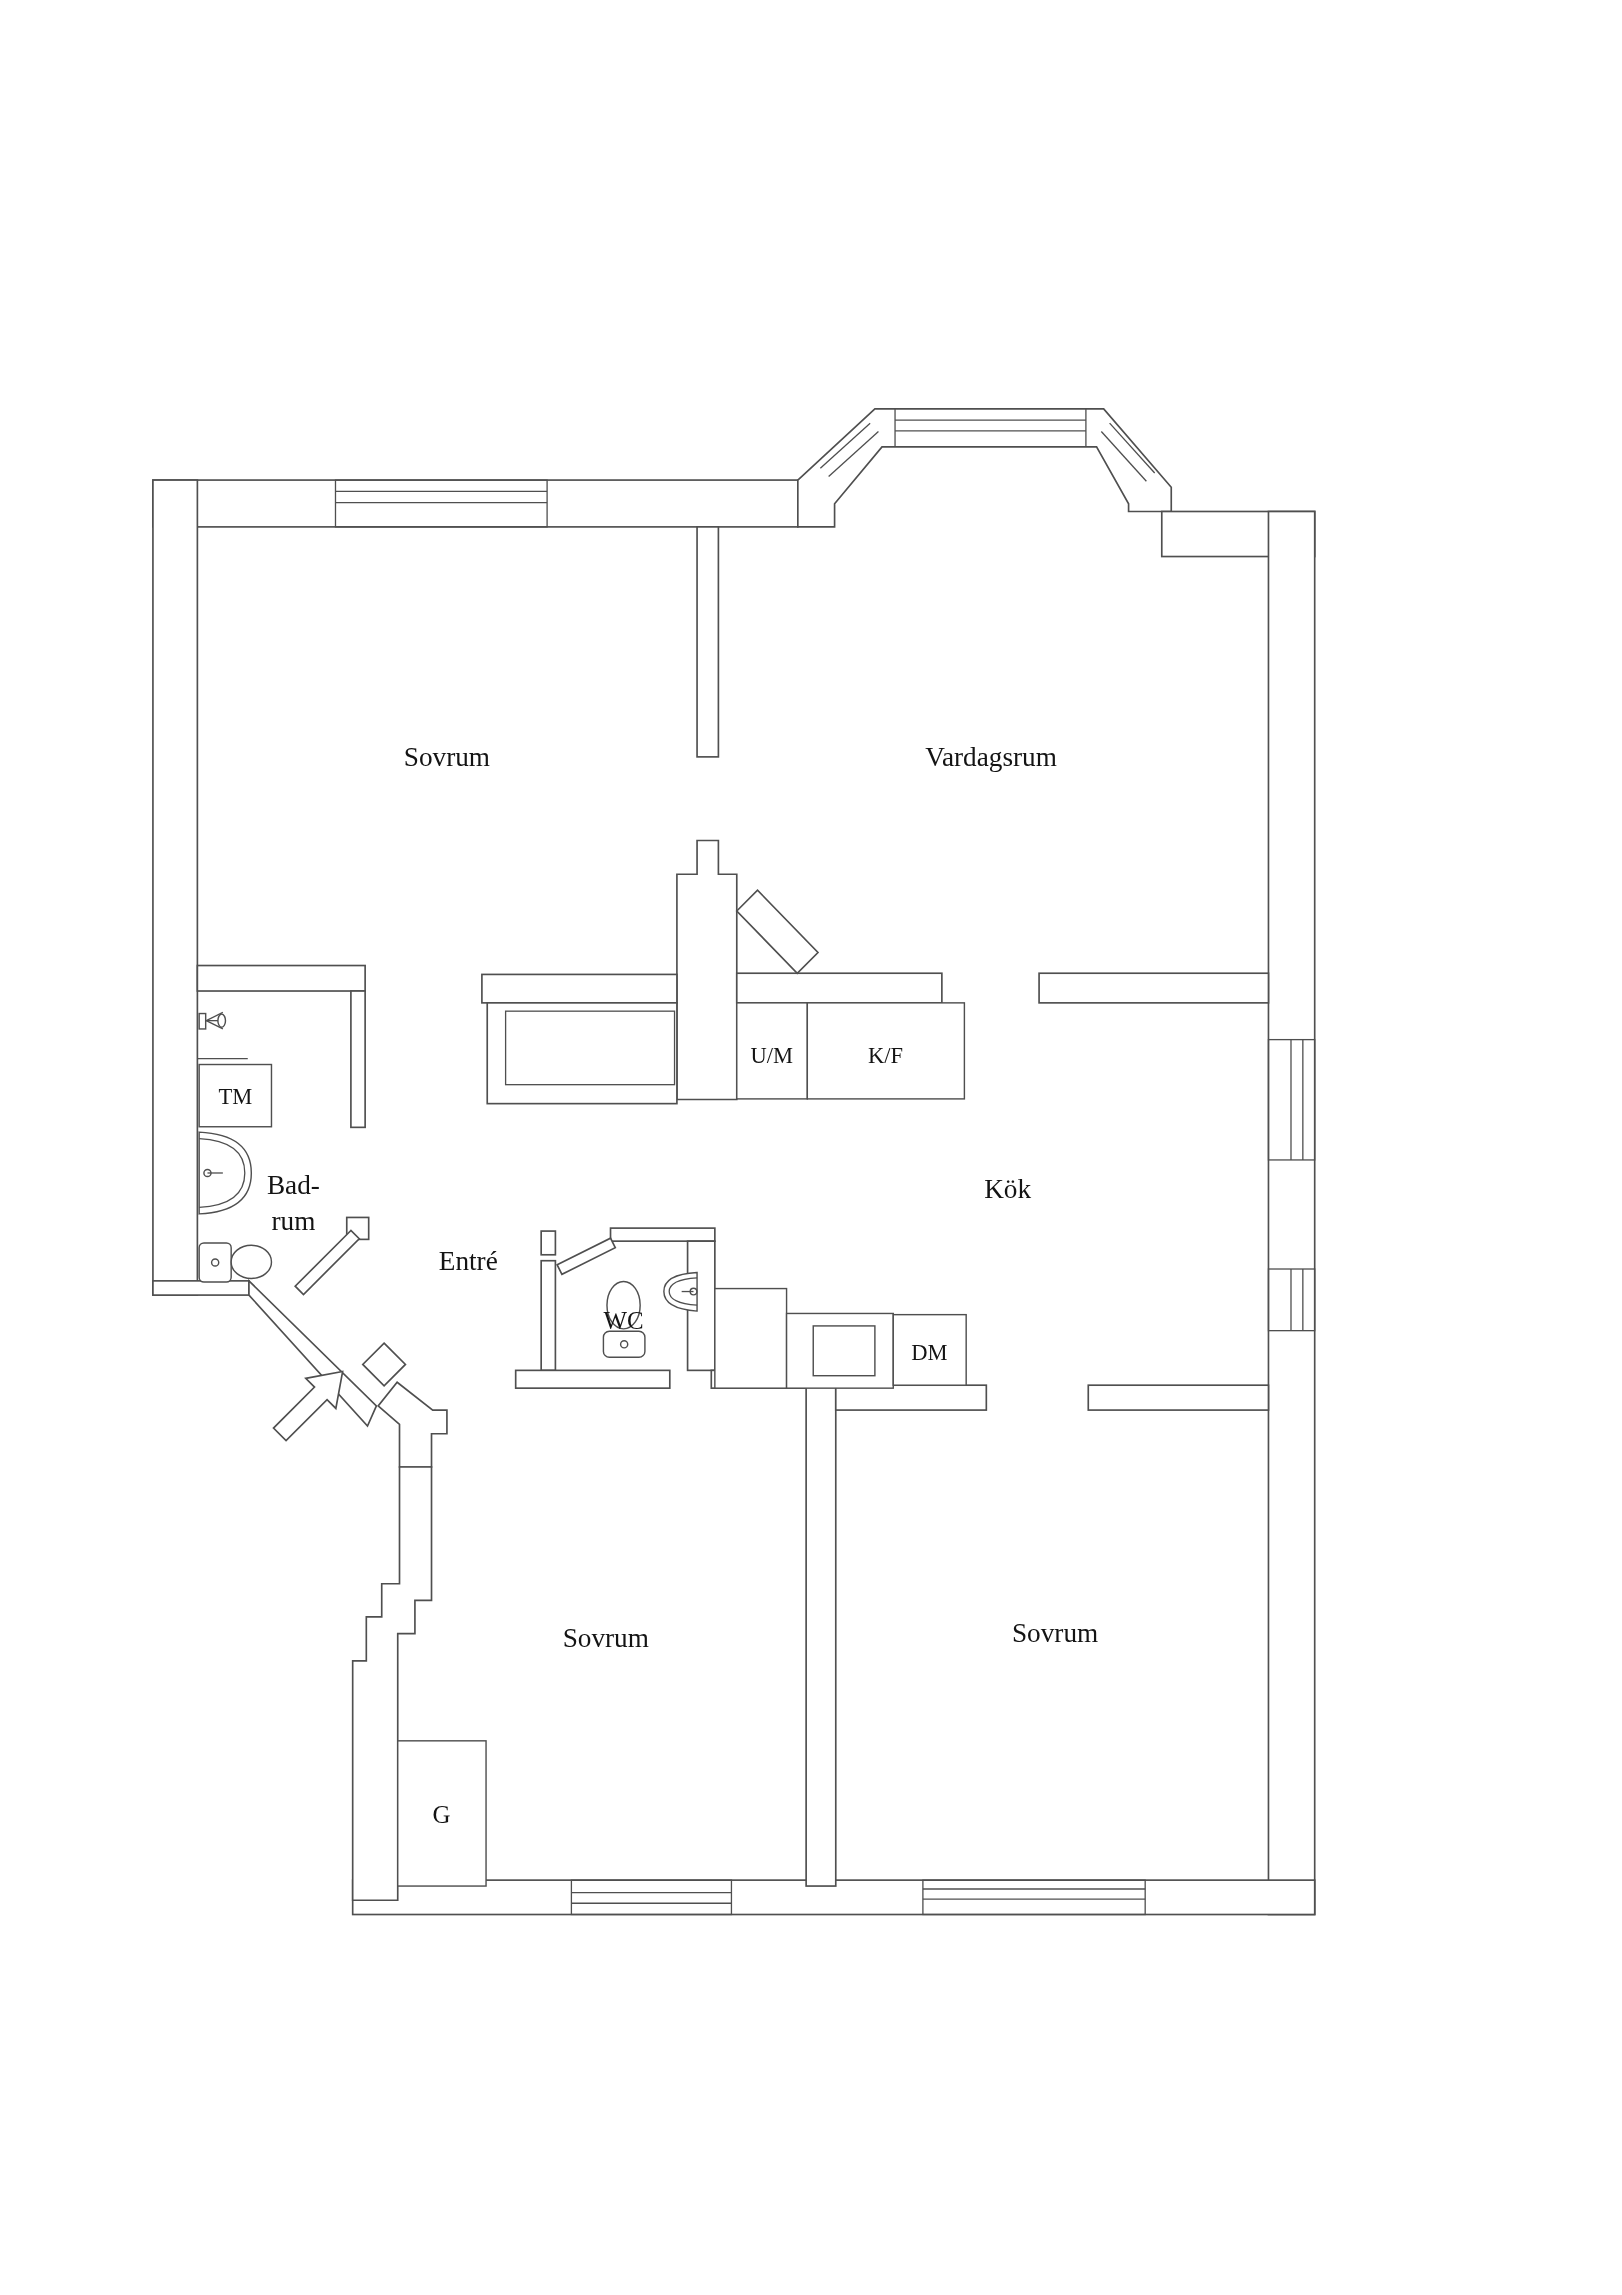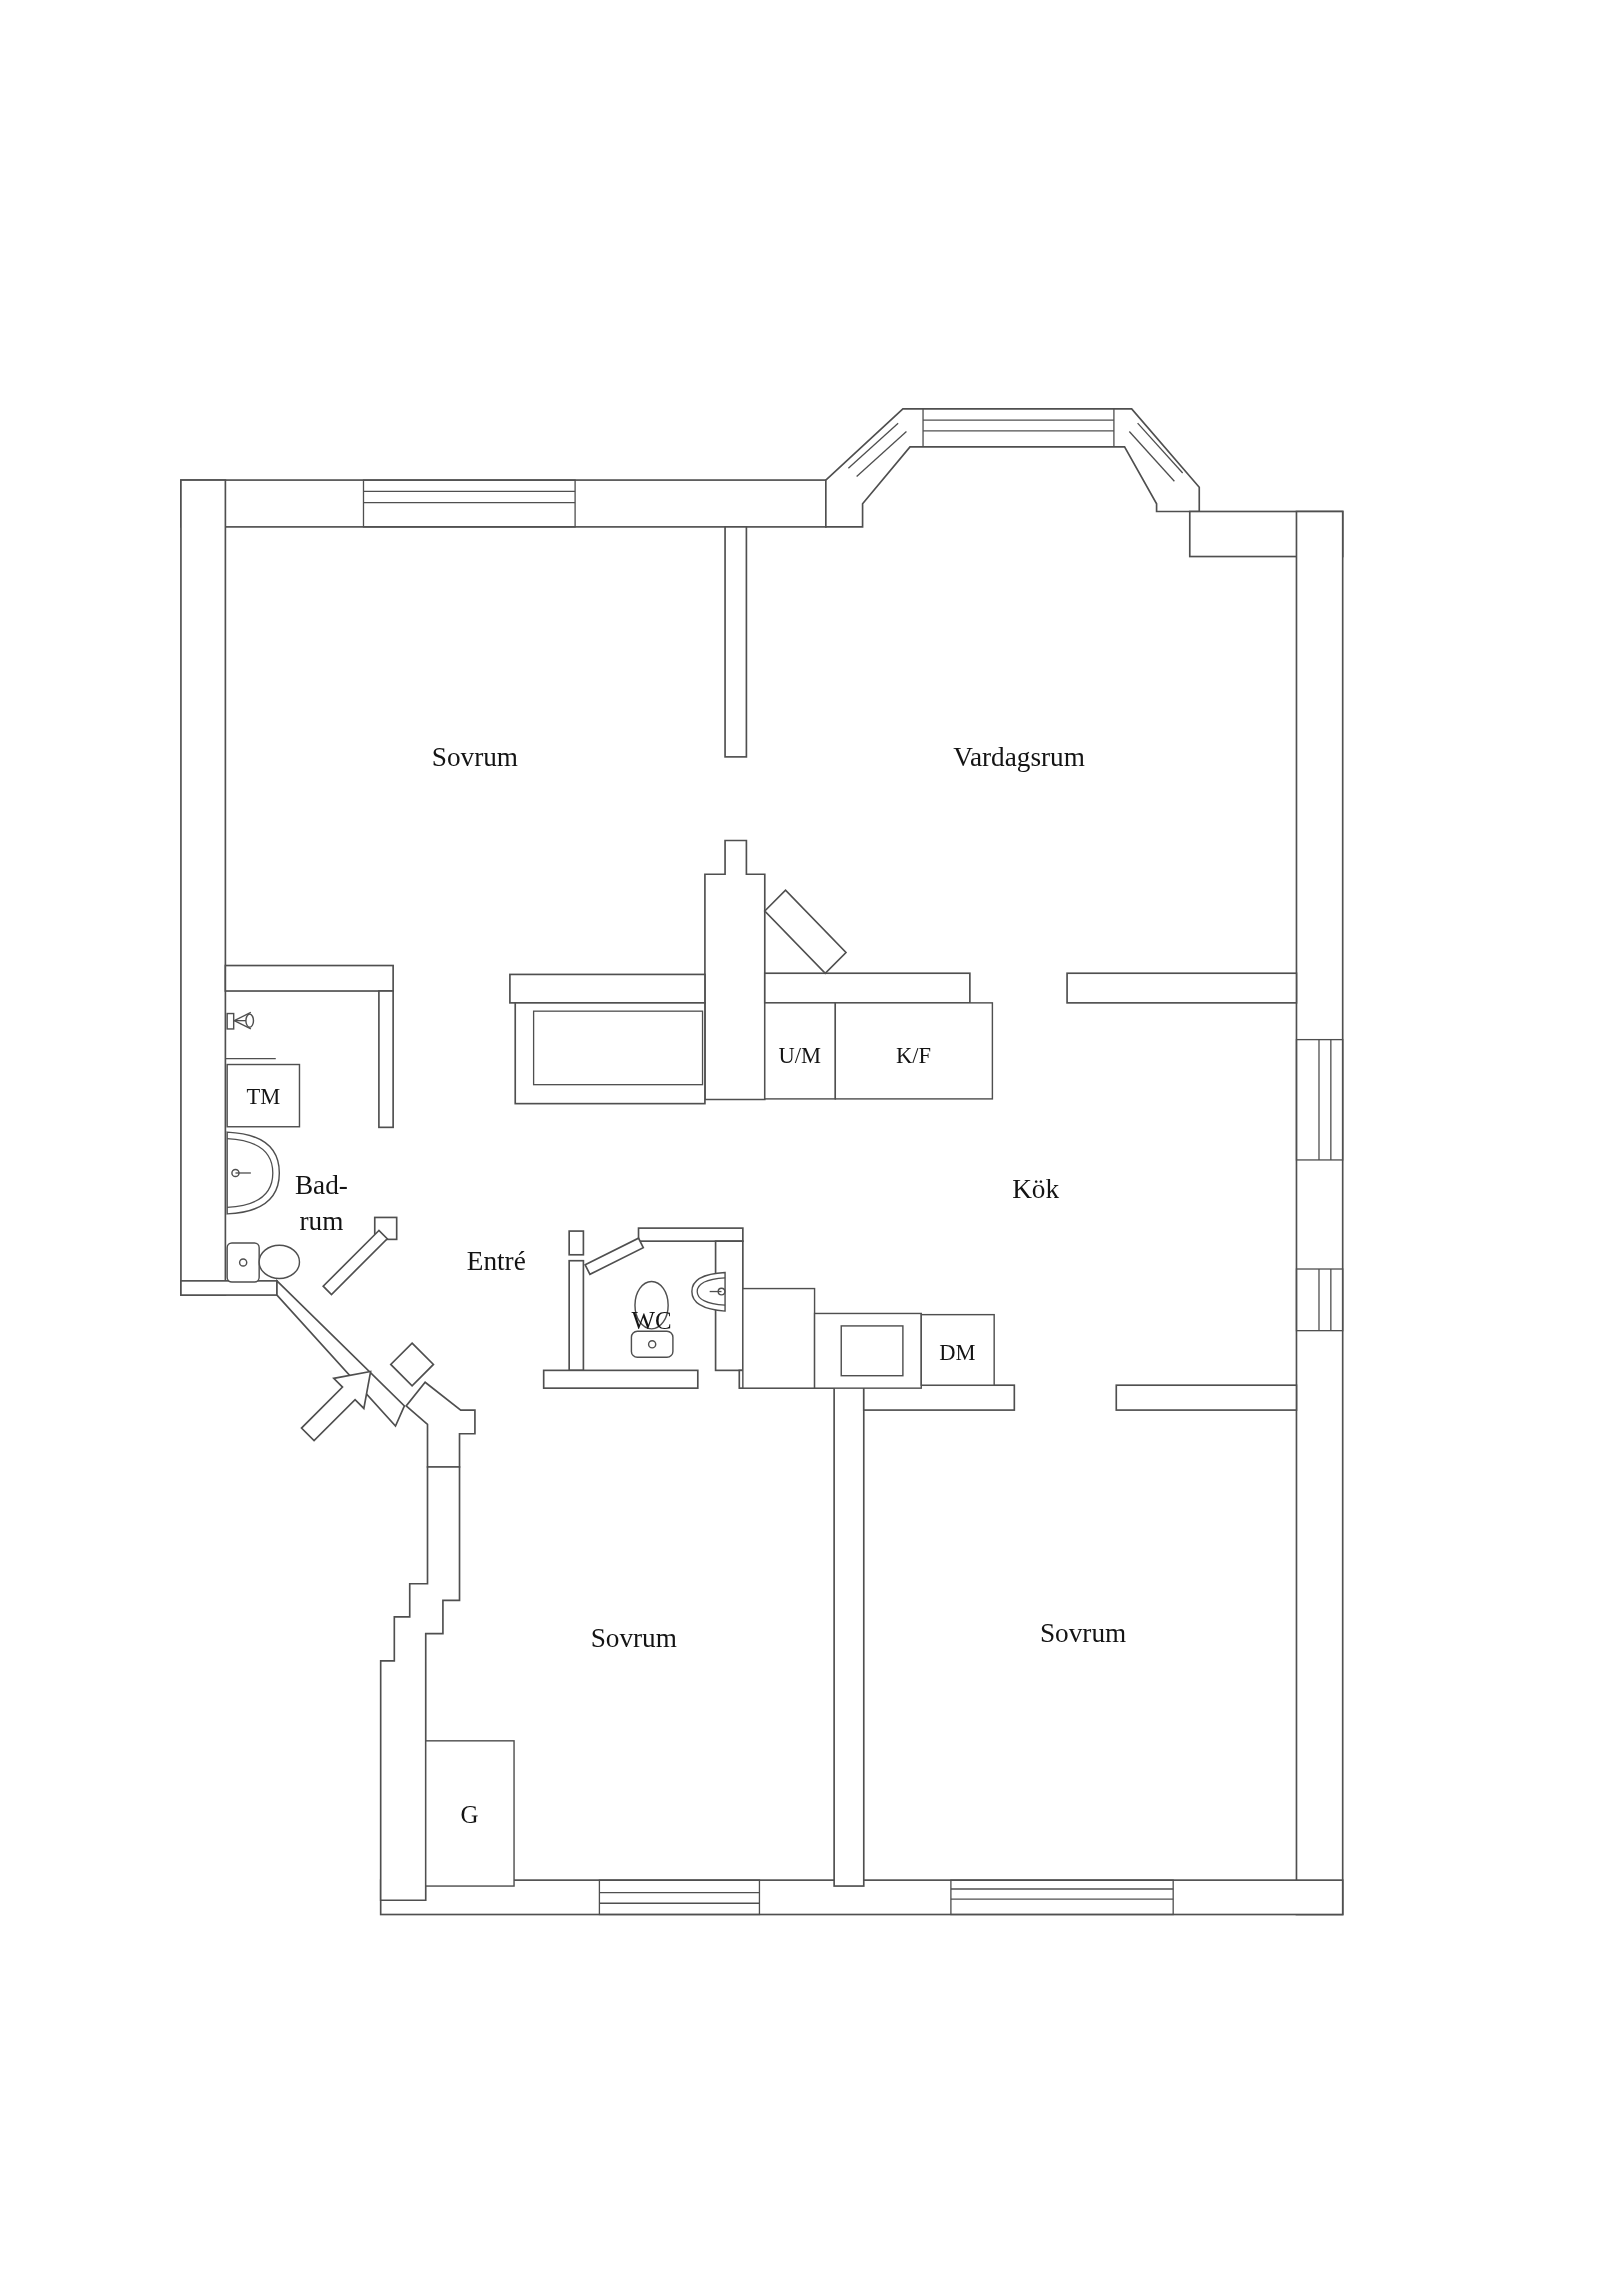--- a/index.html
+++ b/index.html
@@ -1,17 +1,17 @@
 <!DOCTYPE html>
 <html style="font-size:10.5px"><head>
 <meta charset="utf-8">
 <style>
   html,body{margin:0;padding:0;background:#ffffff;}
   body{width:1623px;height:2295px;font-family:"Liberation Serif","DejaVu Serif",serif;}
-  .plan-wrap{width:1470px;height:2295px;margin-left:28px;}
+  .plan-wrap{width:1470px;height:2295px;}
   svg{display:block;width:100%;height:100%;}
   .wall{fill:#ffffff;stroke:#4f4f4f;stroke-width:1.4;stroke-linejoin:miter;}
   .thin{fill:none;stroke:#4f4f4f;stroke-width:1.1;}
   .box{fill:#ffffff;stroke:#4f4f4f;stroke-width:1.2;}
   .fixture{fill:#ffffff;stroke:#4f4f4f;stroke-width:1.2;}
   .room-label{font-size:23px;fill:#141414;text-anchor:middle;}
   .small-label{font-size:19px;fill:#141414;text-anchor:middle;}
   .mid-label{font-size:21px;fill:#141414;text-anchor:middle;}
 </style>
 </head>

